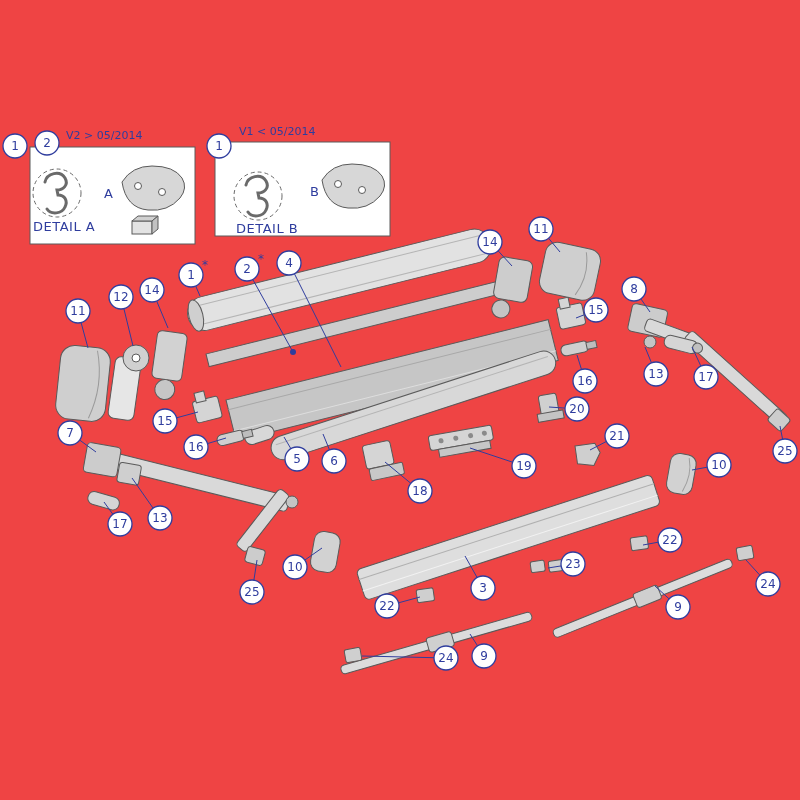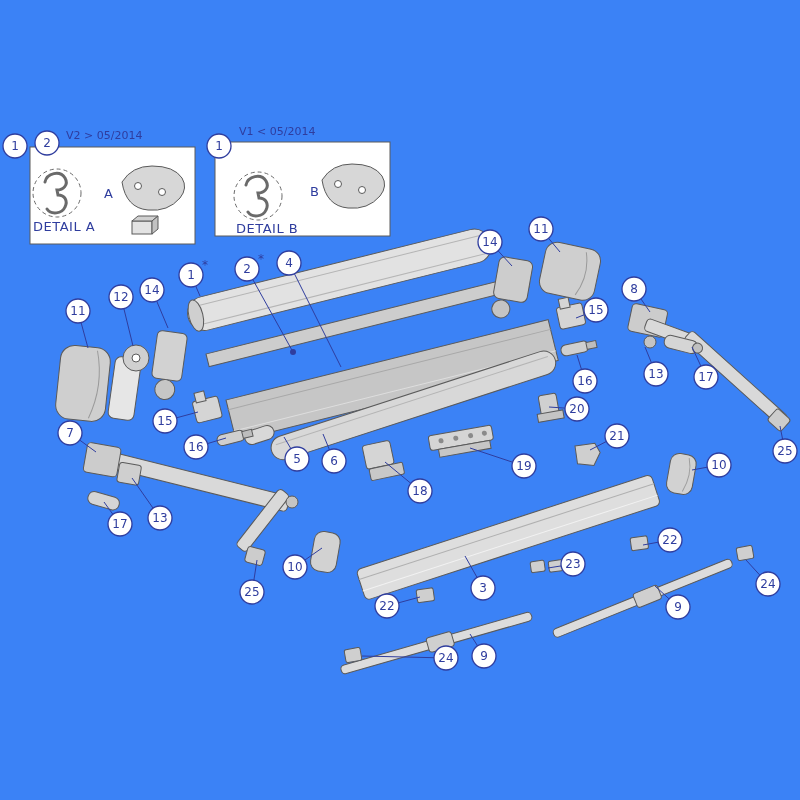--- a/index.html
+++ b/index.html
@@ -1,16 +1,16 @@
 <!DOCTYPE html>
 <html><head>
 <meta charset="utf-8">
 <style>
   html,body{margin:0;padding:0;background:#ffffff;}
-  .stage{position:relative;width:800px;height:800px;background:#3b82f6;overflow:hidden;}
+  .stage{position:relative;width:800px;height:800px;background:#ef4444;overflow:hidden;}
   svg{display:block;}
   svg text{font-family:"DejaVu Sans",sans-serif;}
   .ver-label{font-size:11px;}
   .detail-title{font-size:13px;letter-spacing:.5px;}
   .detail-letter{font-size:13px;}
 </style>
 </head>
 <body>
 
 <div class="stage">

